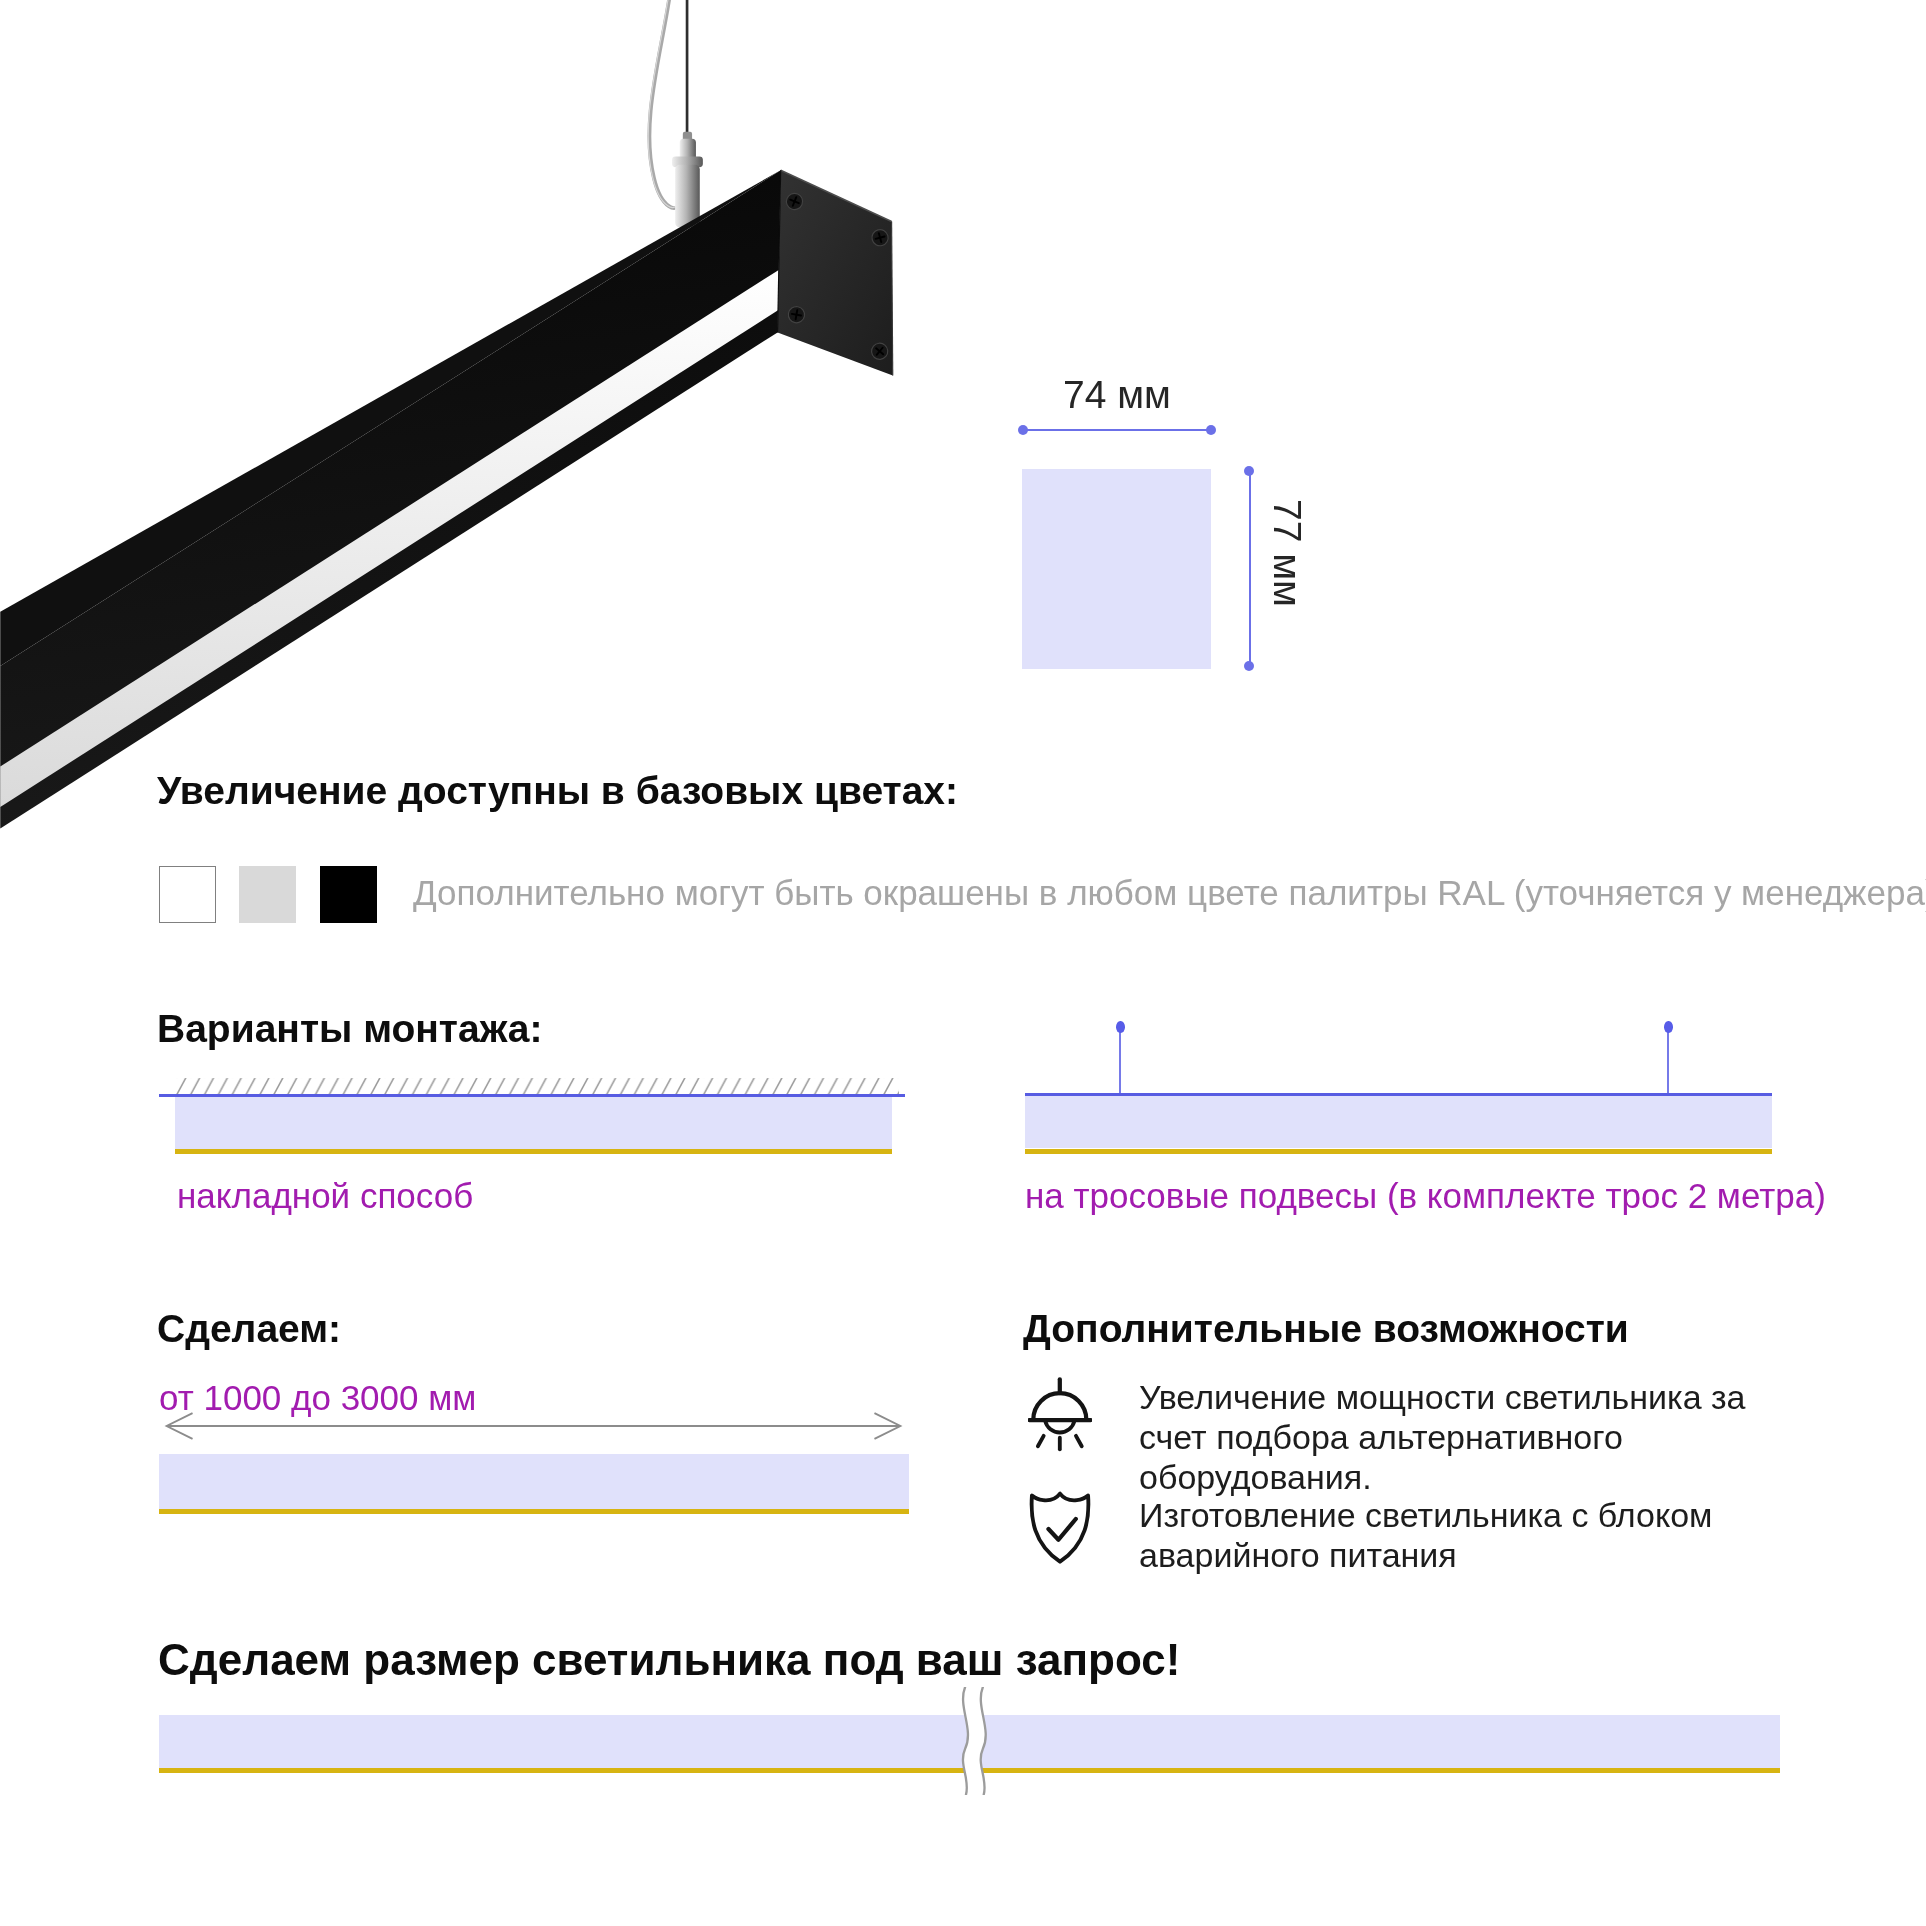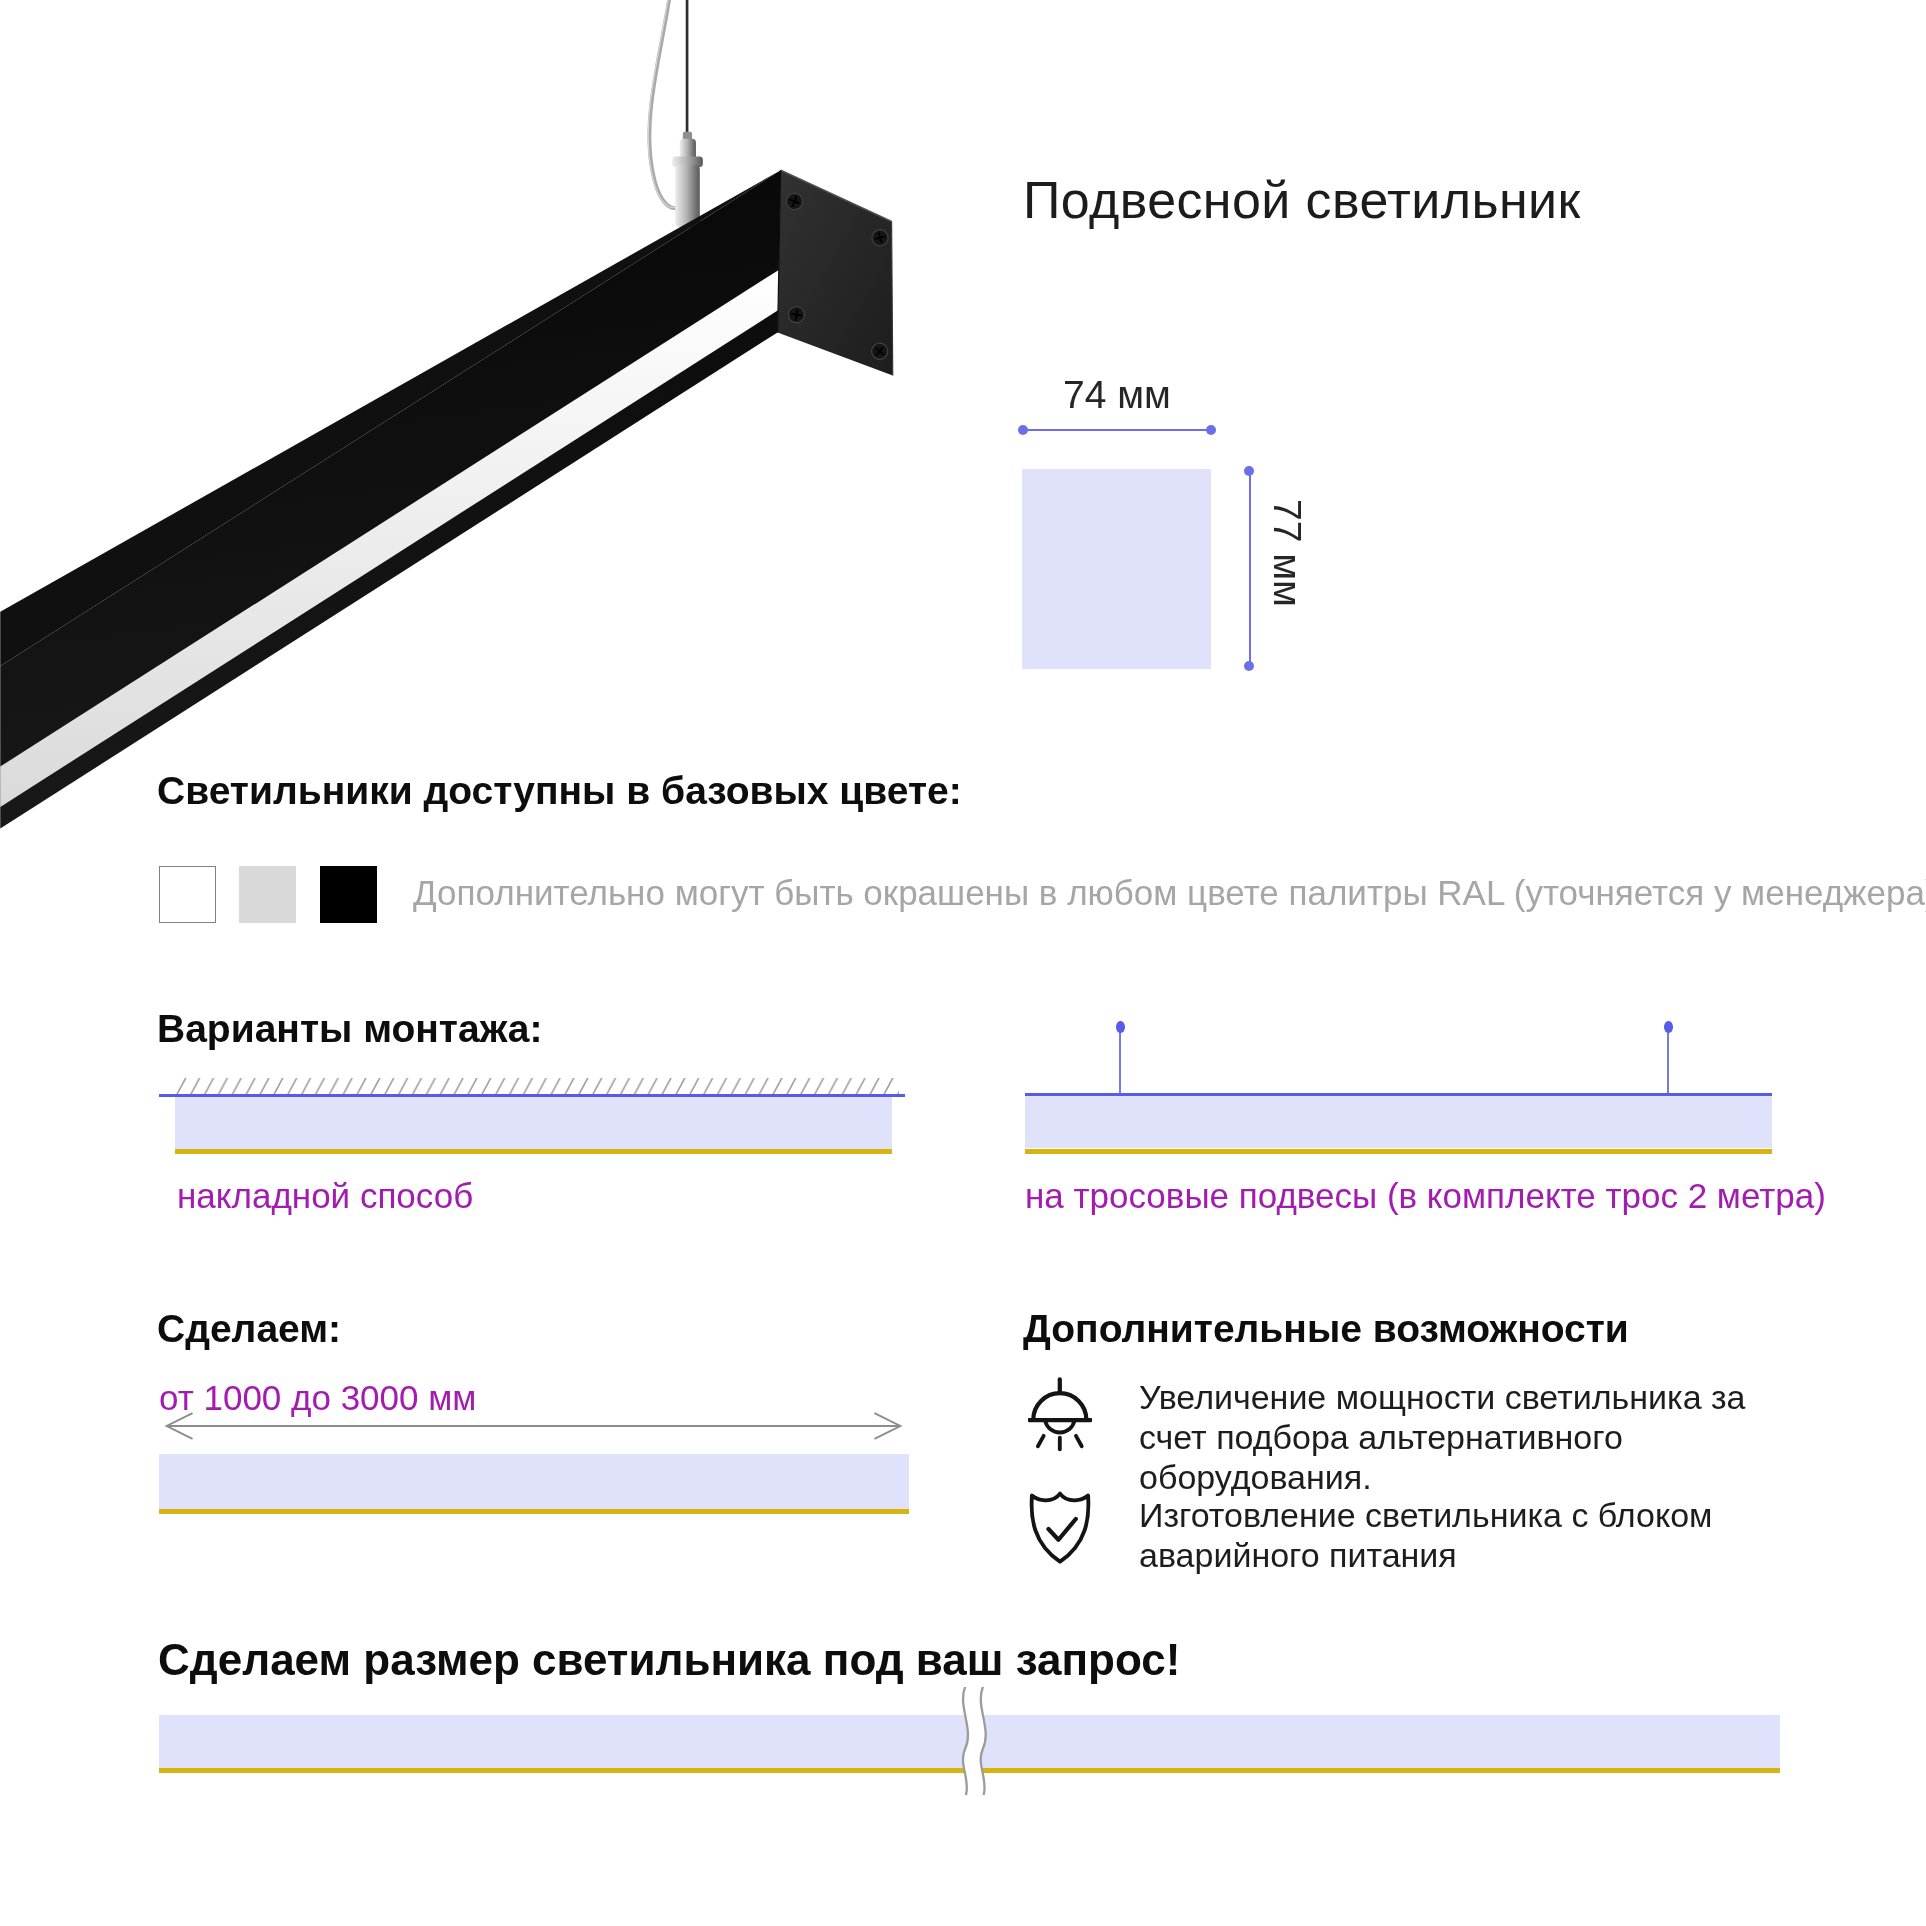--- a/index.html
+++ b/index.html
@@ -94,38 +94,37 @@
       <g transform="translate(2283,912) rotate(40)">
         <circle r="21" fill="#161616" stroke="#424242" stroke-width="3"></circle>
         <line x1="-12" y1="0" x2="12" y2="0" stroke="#000" stroke-width="5"></line>
           <line x1="0" y1="-12" x2="0" y2="12" stroke="#000" stroke-width="5"></line>
       </g>
     </g>
   </g>
 </svg>
 
 <div class="abs" style="left:1023px;top:162px;">
-  <div class="page-title">Подвесной светильник</div>
 </div>
 
 <div class="abs dim-label" style="left:1023px;top:373px;width:188px;text-align:center;">74 мм</div>
 
 <div class="abs dim-line-h" style="left:1023px;top:429px;width:188px;"></div>
 <div class="abs dim-dot" style="left:1018px;top:425px;"></div>
 <div class="abs dim-dot" style="left:1206px;top:425px;"></div>
 
 <div class="abs bar-body" style="left:1022px;top:469px;width:189px;height:200px;"></div>
 
 <div class="abs dim-line-v" style="left:1249px;top:471px;height:195px;"></div>
 <div class="abs dim-dot" style="left:1244px;top:466px;"></div>
 <div class="abs dim-dot" style="left:1244px;top:661px;"></div>
 
 <div class="abs dim-label" style="left:1309px;top:499px;transform:rotate(90deg);transform-origin:0 0;">77 мм</div>
 
-<div class="abs section-heading" style="left:157px;top:769px;">Светильники доступны в базовых цвете:</div>
+<div class="abs section-heading" style="left:157px;top:769px;">Увеличение доступны в базовых цветах:</div>
 
 <div class="abs swatch swatch-white" style="left: 159px; top: 866px; box-sizing: border-box; background: rgb(255, 255, 255);"></div>
 <div class="abs swatch" style="left: 239px; top: 866px; background: rgb(217, 217, 217);"></div>
 <div class="abs swatch" style="left: 320px; top: 866px; background: rgb(0, 0, 0);"></div>
 
 <div class="abs gray-note" style="left:413px;top:873px;">Дополнительно могут быть окрашены в любом цвете палитры RAL (уточняется у менеджера).</div>
 
 <div class="abs section-heading" style="left:157px;top:1007px;">Варианты монтажа:</div>
 
 <svg class="abs" style="left:175px;top:1078px;" width="724" height="17" viewBox="0 0 1880 44">

